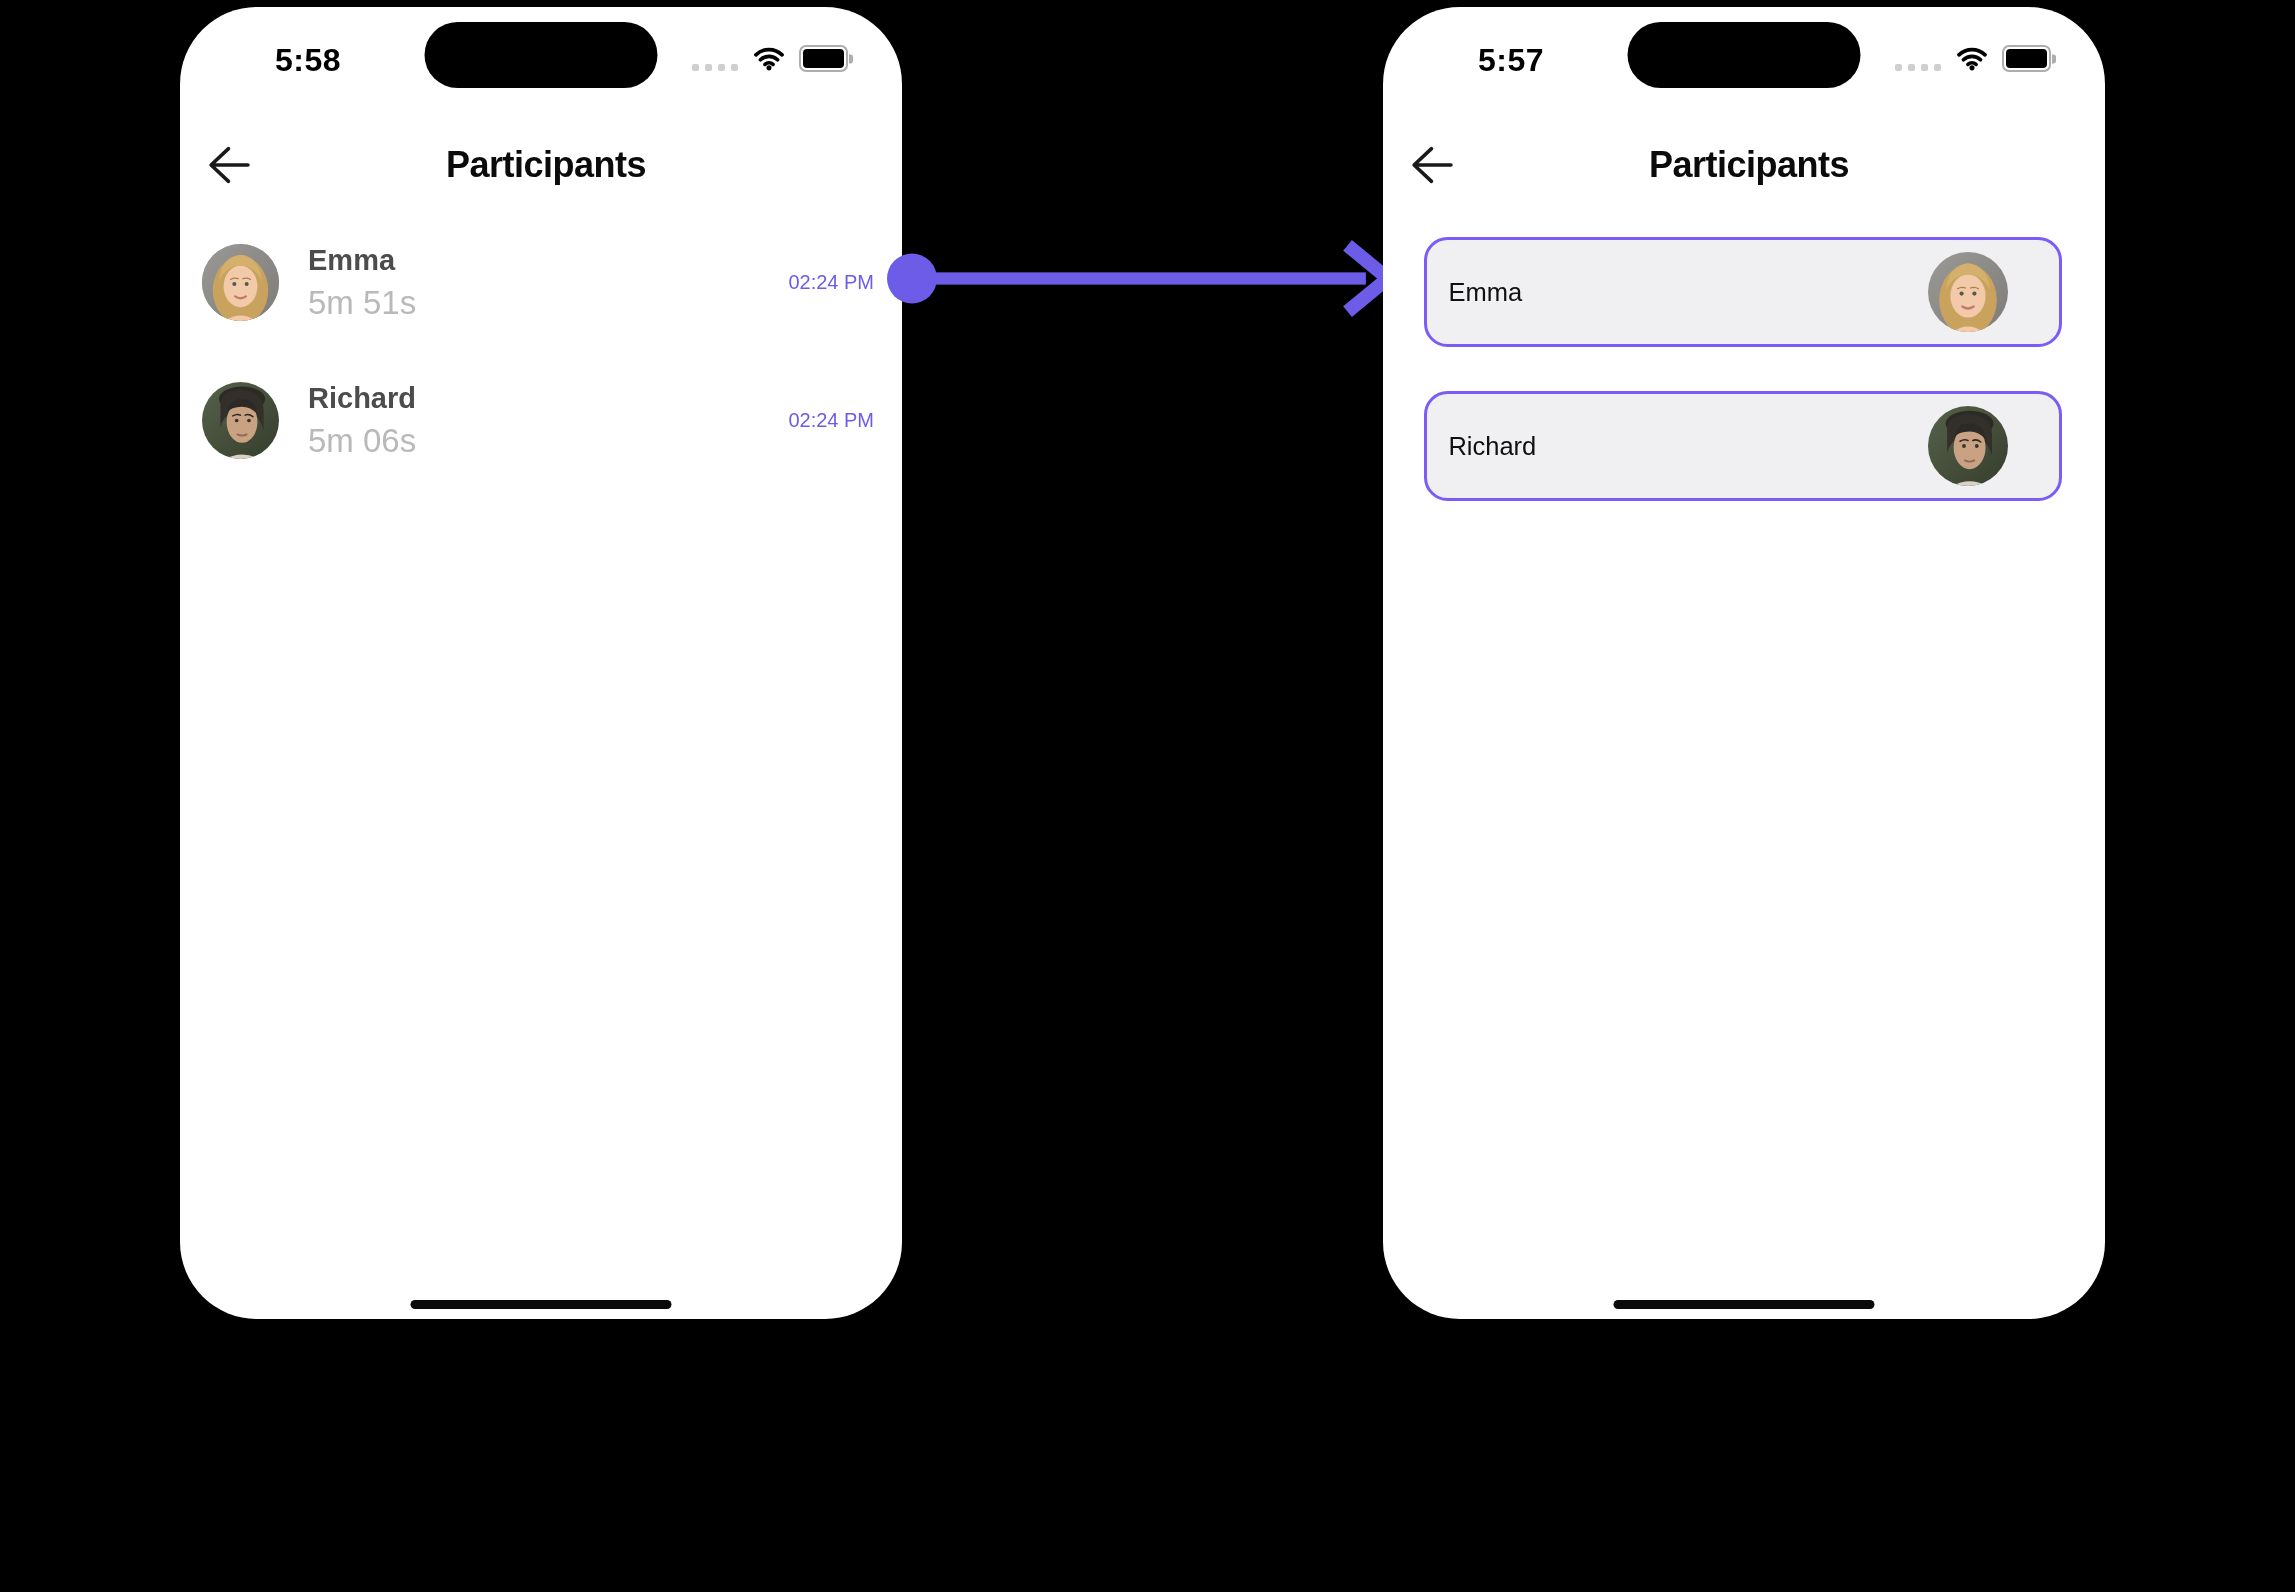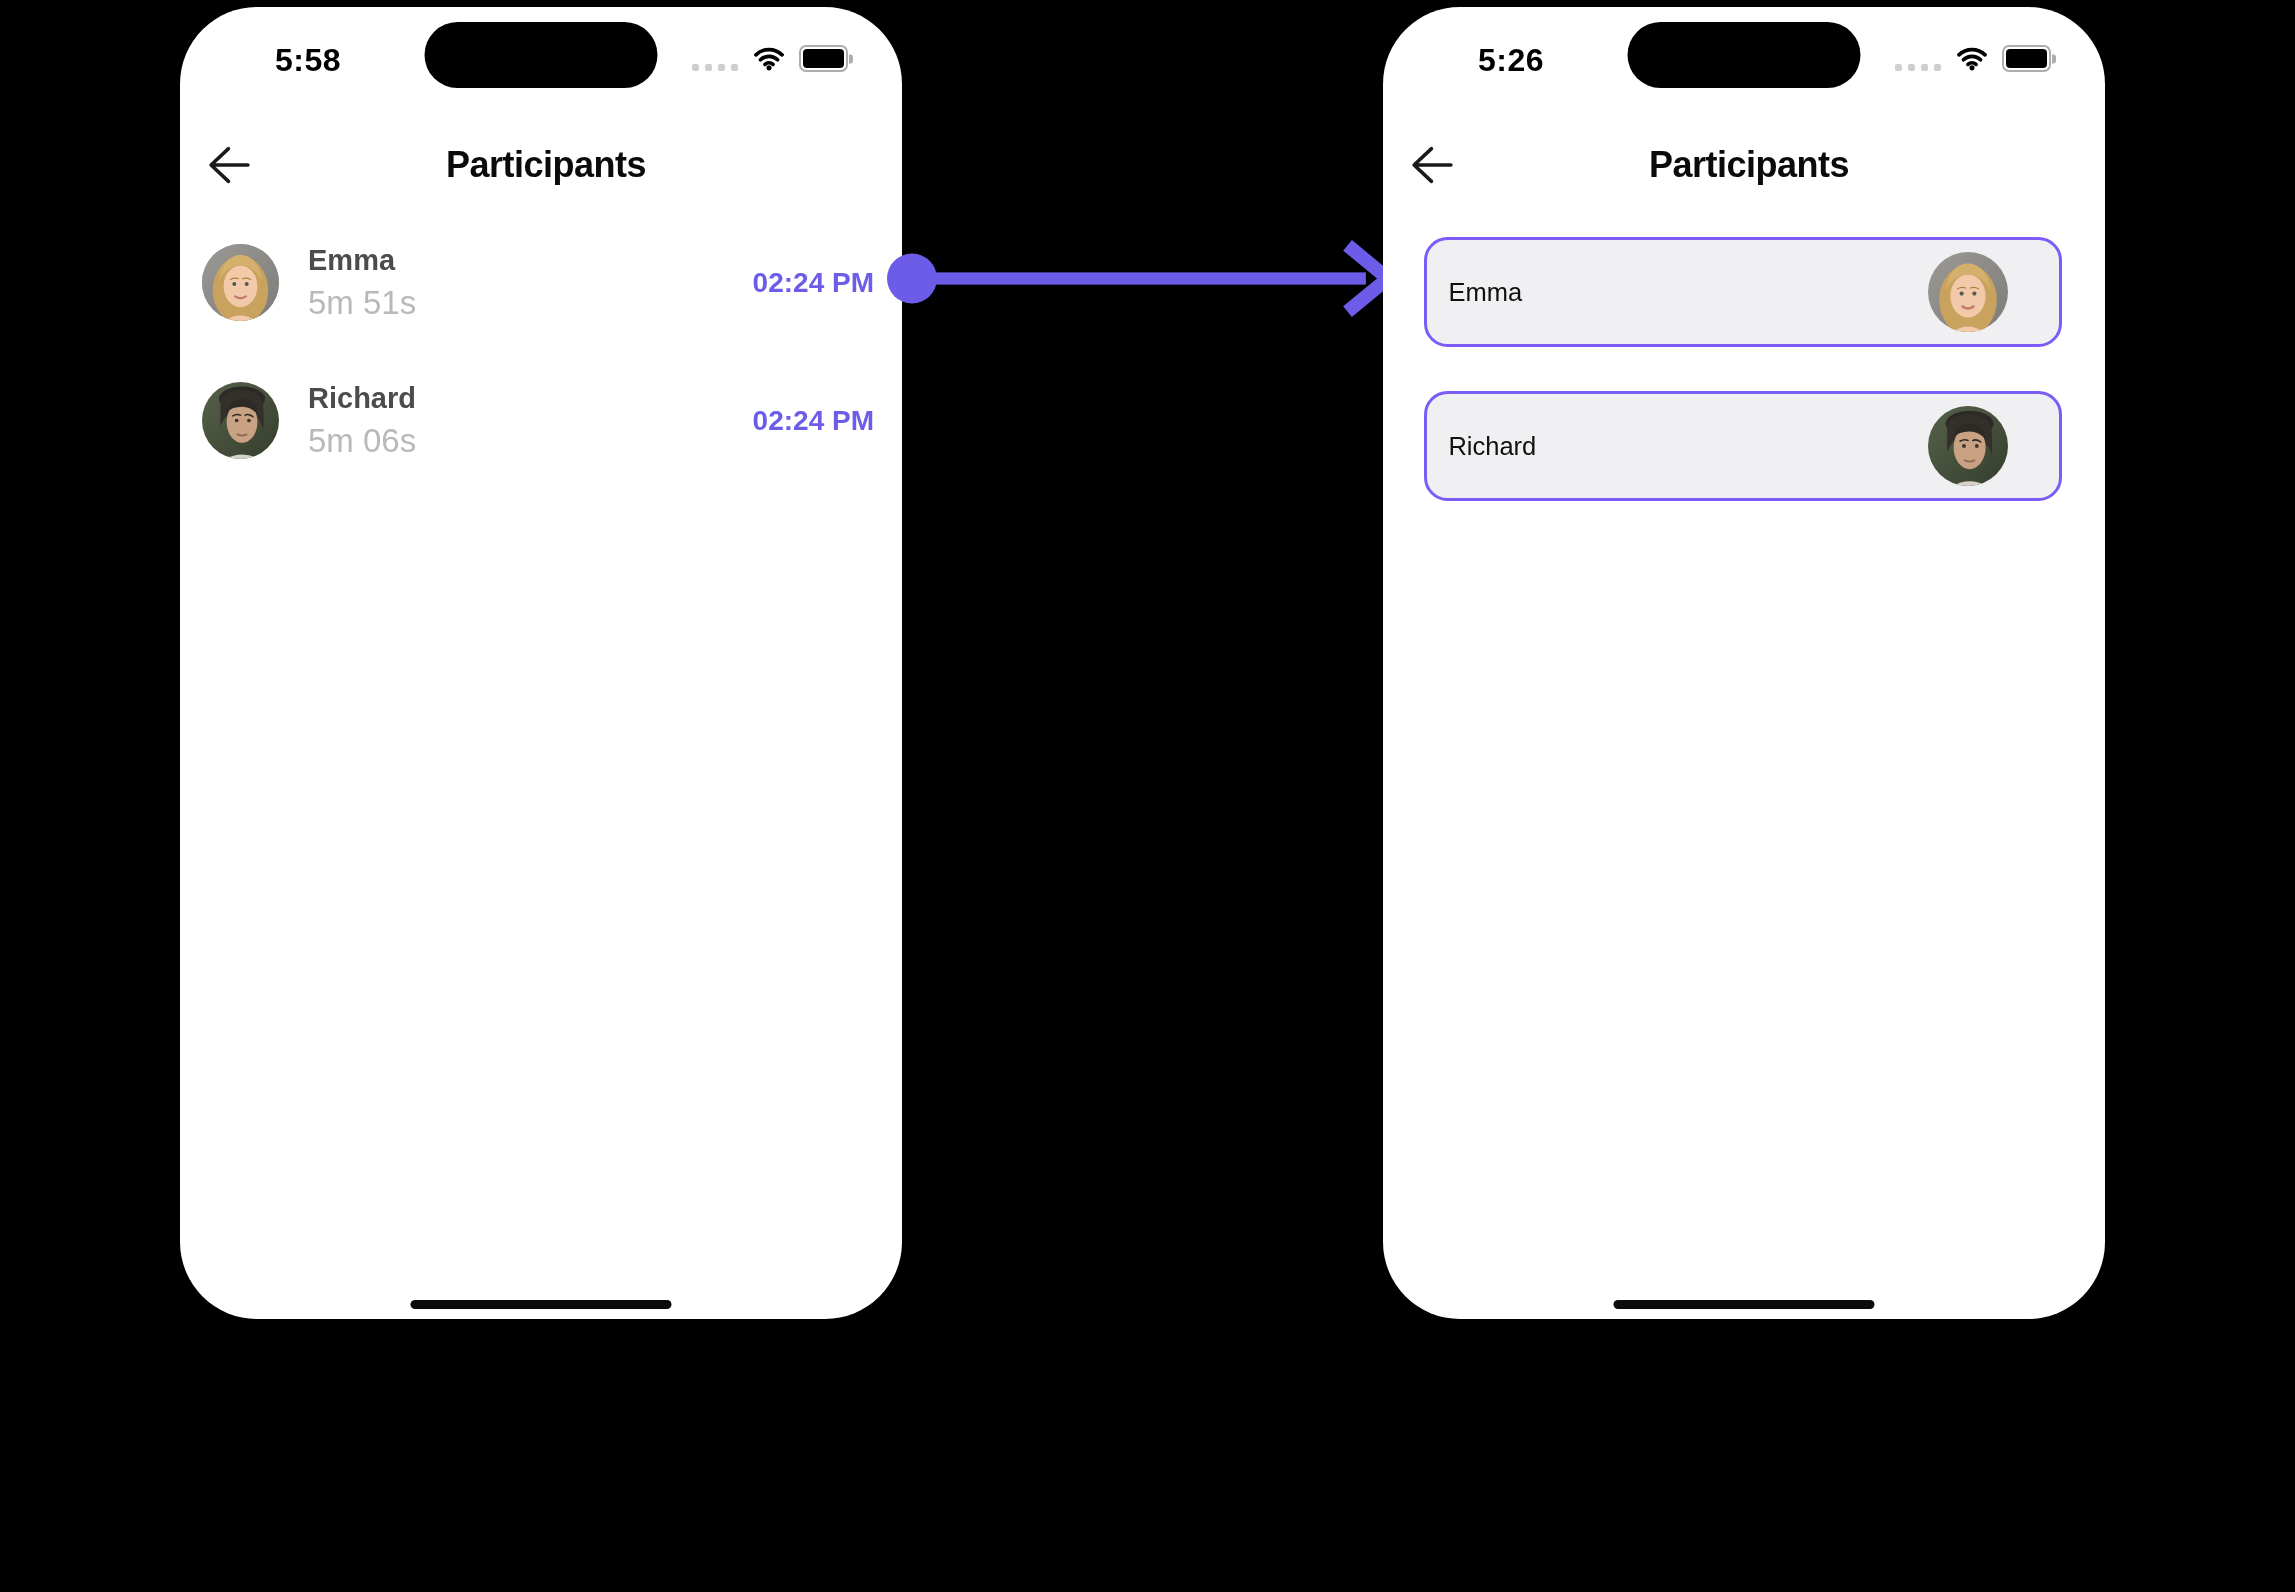--- a/index.html
+++ b/index.html
@@ -46,21 +46,21 @@
     display:flex;align-items:center;gap:29px;
   }
   .row-1{top:237px;} .row-2{top:375px;}
   .avatar{border-radius:50%;overflow:hidden;flex:0 0 auto;}
   .avatar svg{display:block;width:100%;height:100%;}
   .av-150{width:77px;height:77px;}
   .av-156{width:80px;height:80px;}
   .p-meta{display:flex;flex-direction:column;gap:7.1px;}
   .p-name{font-size:29px;font-weight:700;color:var(--name-grey);}
   .p-duration{font-size:33px;font-weight:400;color:var(--muted-grey);}
-  .p-time{margin-left:auto;font-size:28px;font-weight:700;color:var(--accent);}
+  .p-time{margin-left:auto;font-size:20px;font-weight:400;color:var(--accent);}
   
   .p-card{
     position:absolute;left:41px;width:638px;height:110px;box-sizing:border-box;
     background:var(--card-bg);border:3.1px solid var(--card-border);border-radius:23.5px;
     display:flex;align-items:center;justify-content:space-between;
     padding:0 51px 0 21.4px;cursor:pointer;
   }
   .card-1{top:230px;} .card-2{top:384px;}
   .card-name{font-size:25.5px;font-weight:400;color:#101010;}
   .home-indicator{
@@ -164,21 +164,21 @@
 
 <svg class="connector" viewBox="0 0 1000 150">
   <circle cx="49" cy="75" r="49" fill="#6C5CE7"></circle>
   <rect x="49" y="63" width="890" height="24" fill="#6C5CE7"></rect>
   <path d="M903 10 L982 75 L903 140" fill="none" stroke="#6C5CE7" stroke-width="27"></path>
 </svg>
 
 <div class="phone phone-right">
   <div class="dynamic-island"></div>
 
-  <div class="status-time">5:26</div>
+  <div class="status-time">5:57</div>
 
   <div class="status-right">
     <div class="signal-dots">
       <span></span>
         <span></span>
         <span></span>
         <span></span>
     </div>
     <svg width="32" height="24.5" viewBox="0 0 24 18">
       <path d="M2.2 6.4 A 14.2 14.2 0 0 1 21.8 6.4" fill="none" stroke="#000" stroke-width="2.8" stroke-linecap="round"></path>

